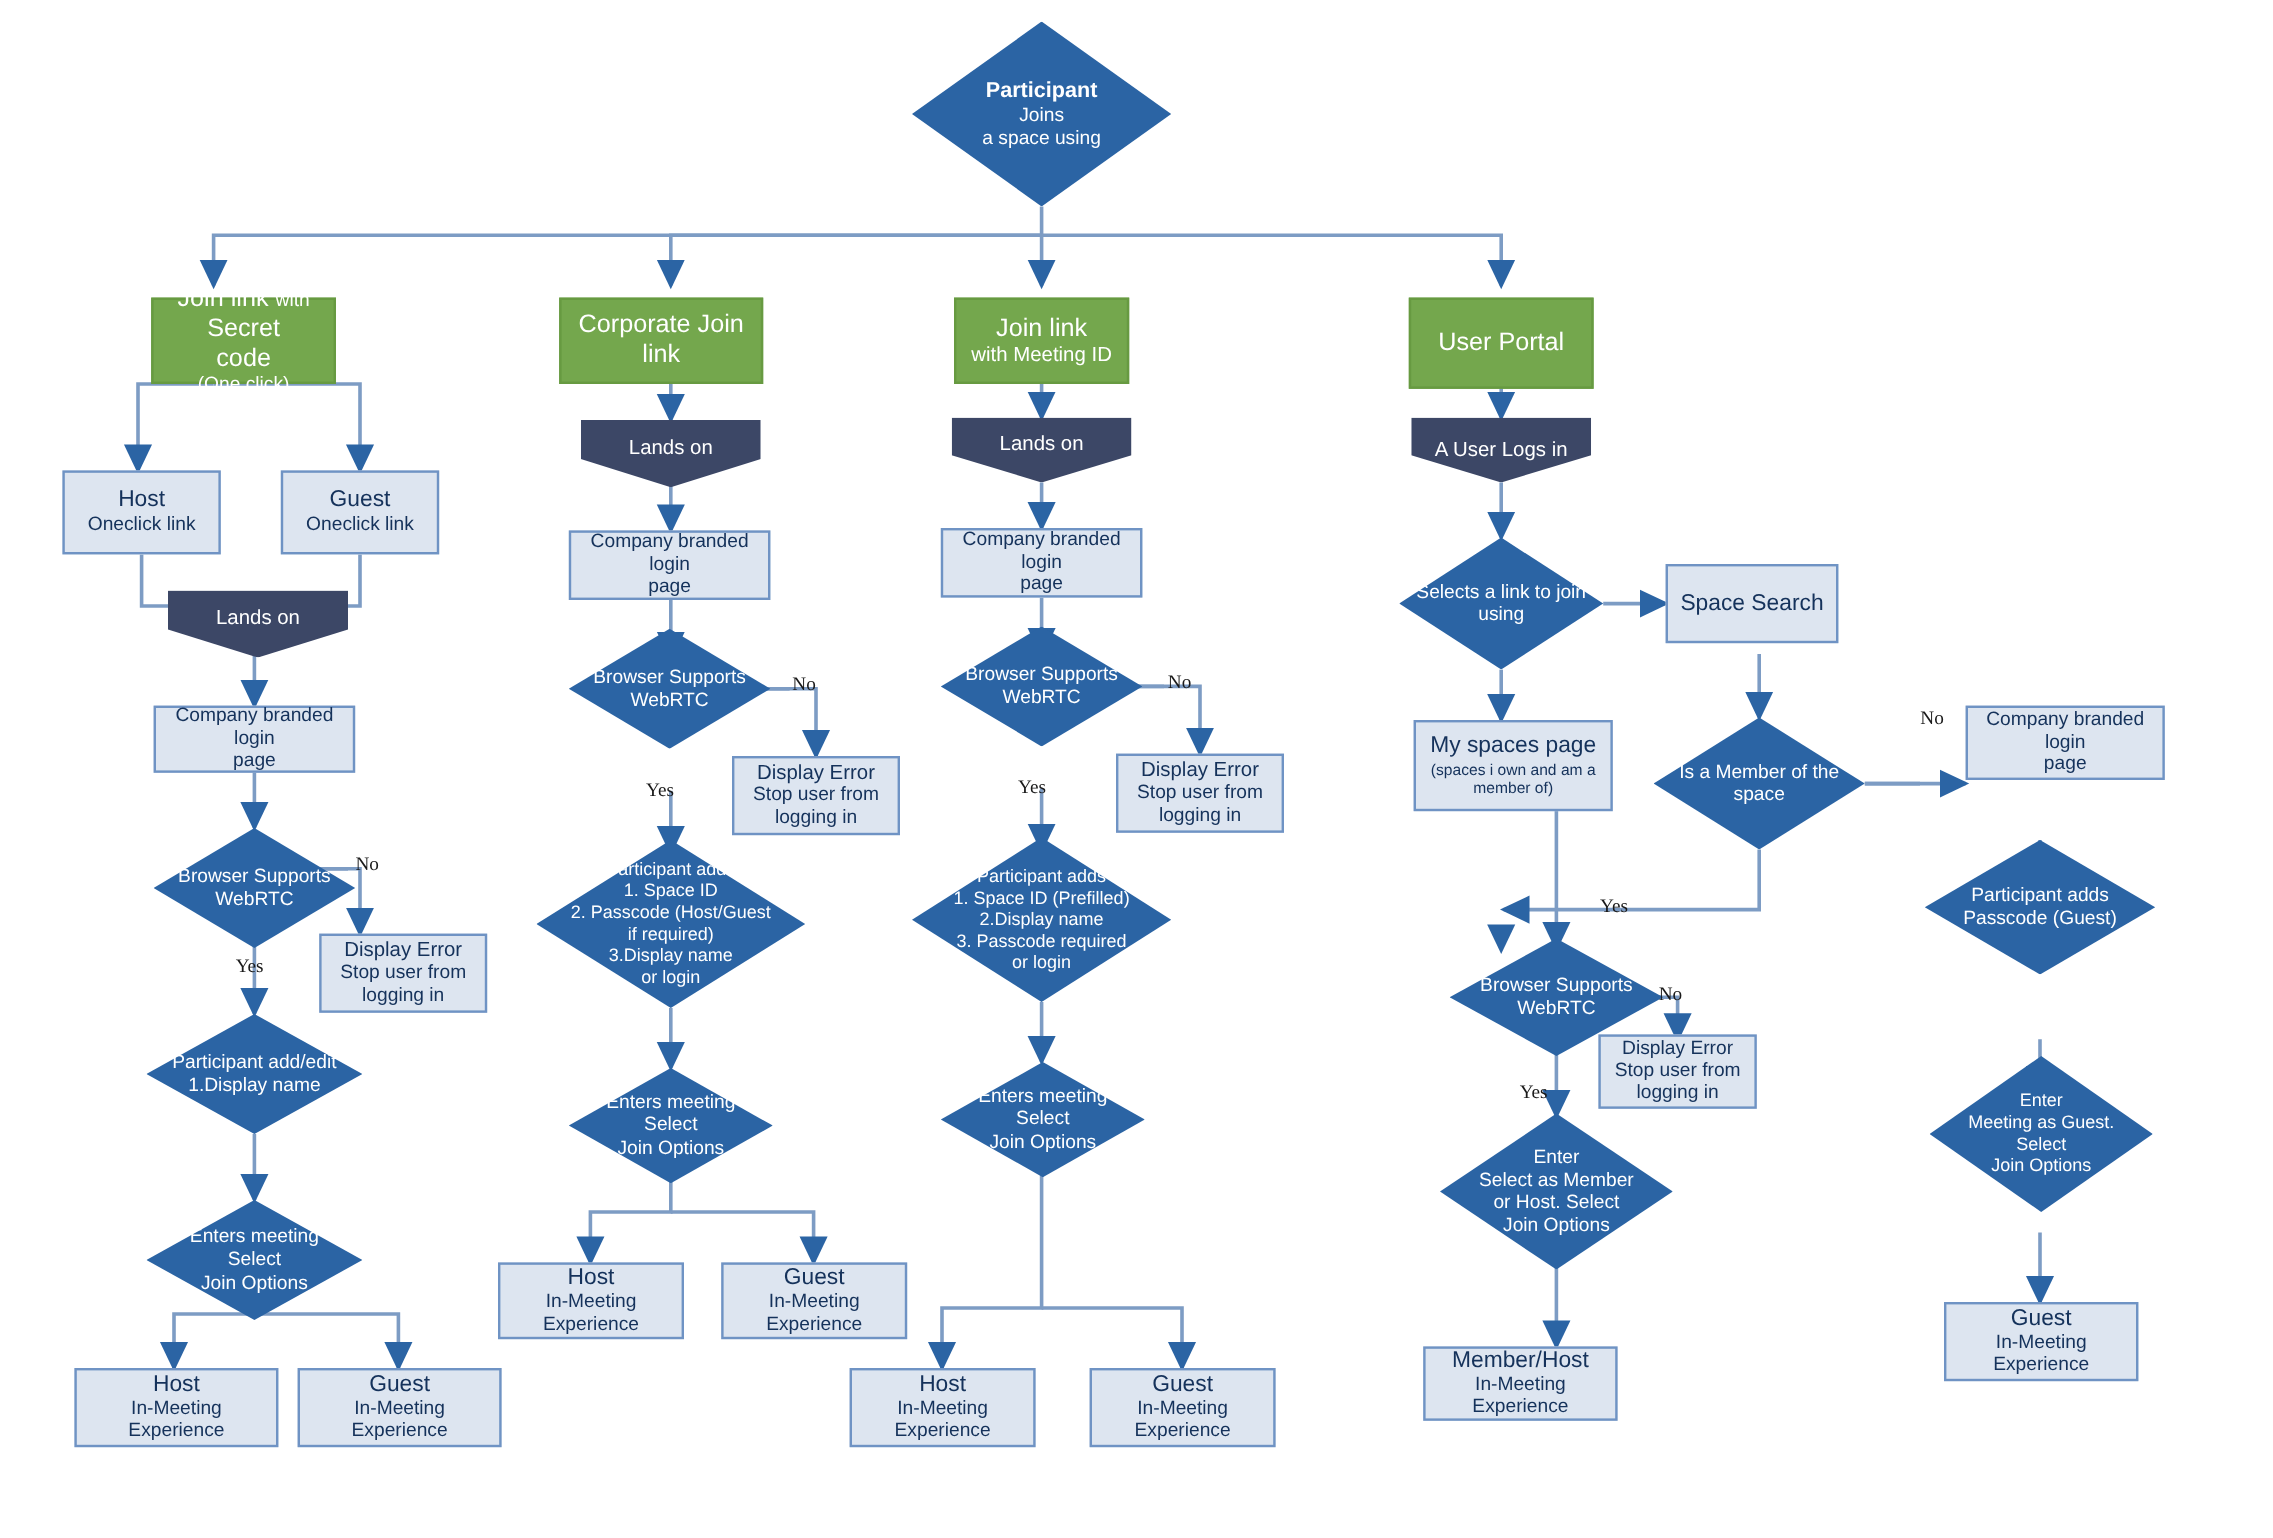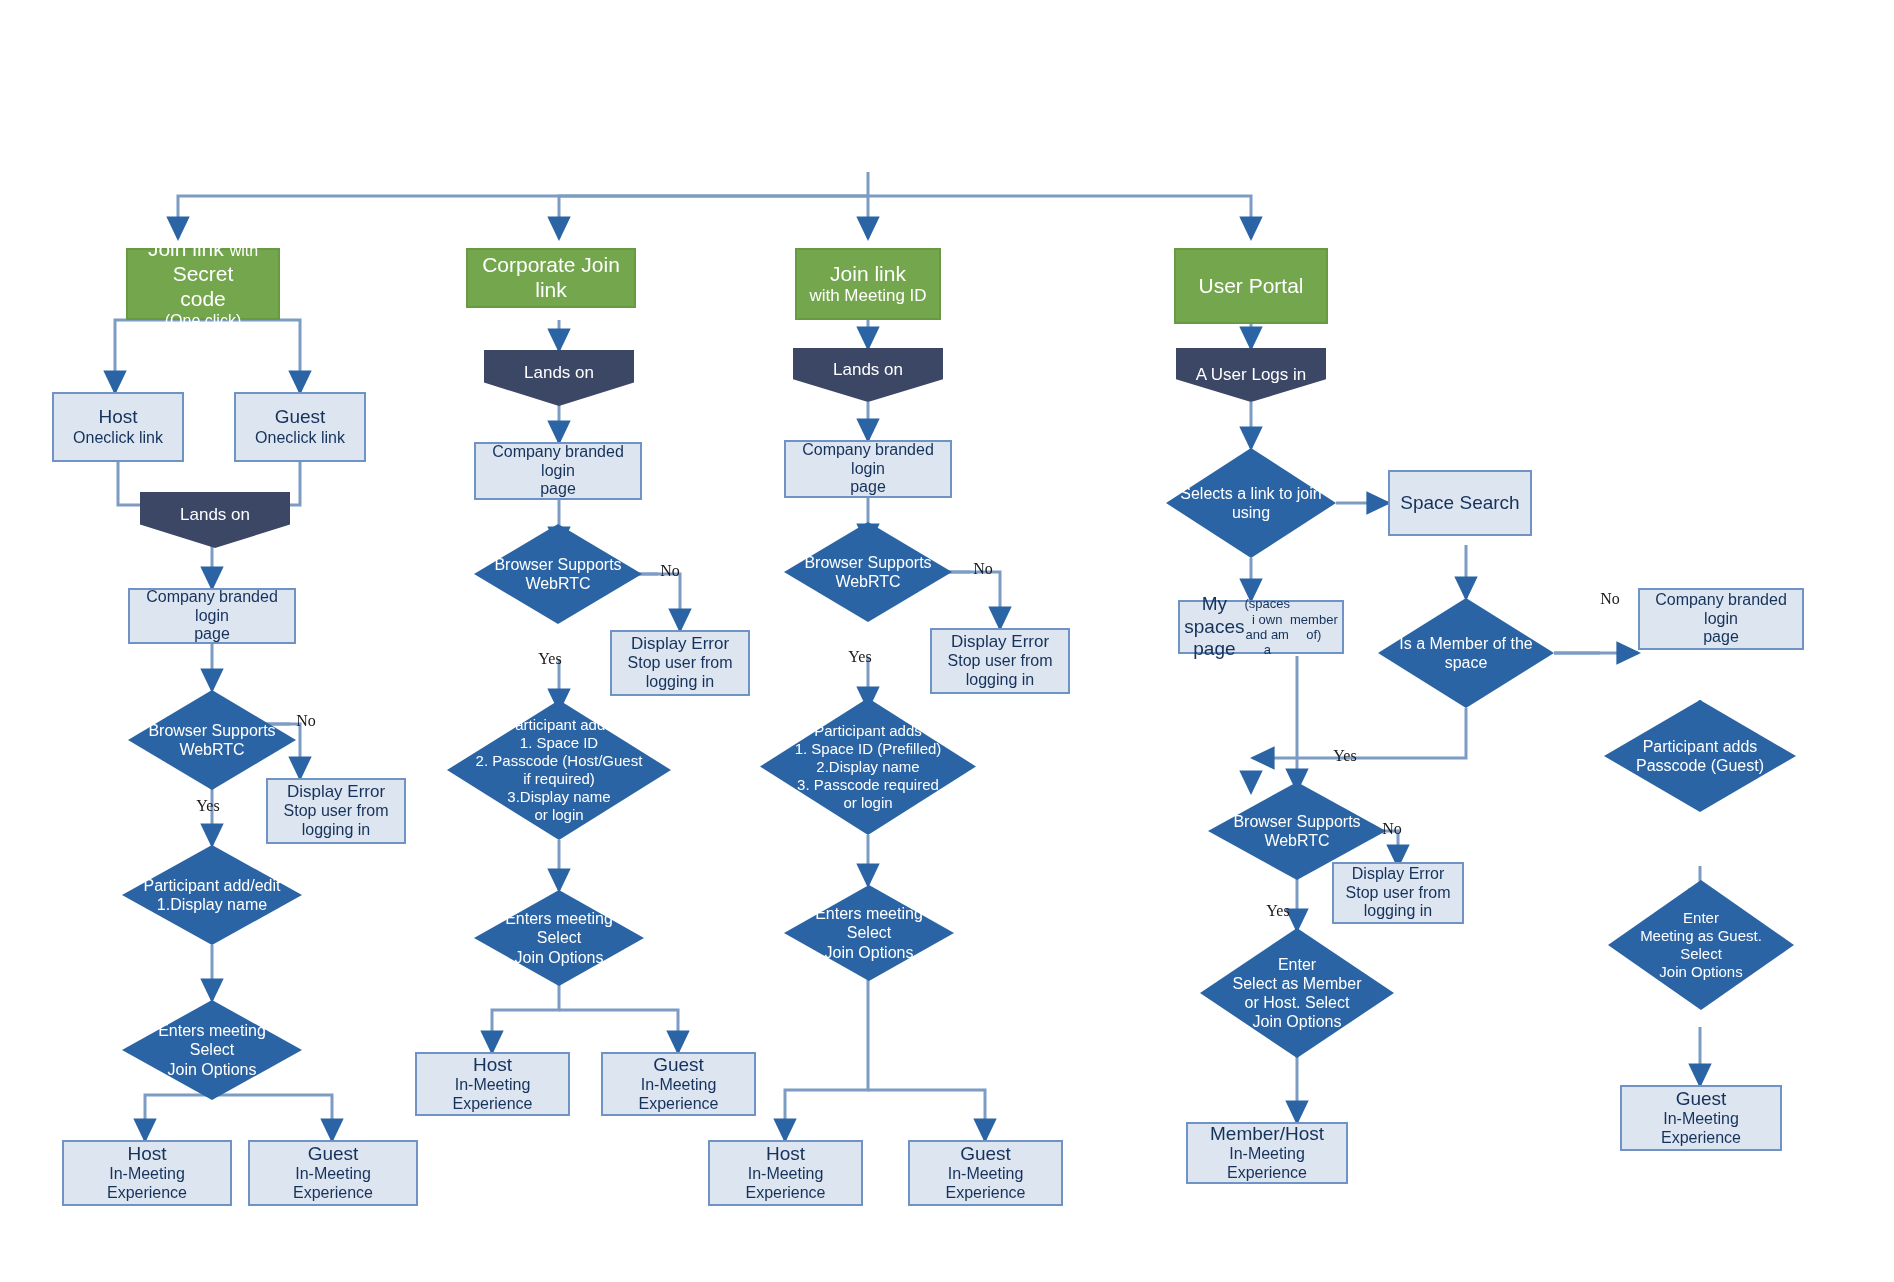--- a/index.html
+++ b/index.html
@@ -105,32 +105,40 @@
 
     <g stroke="#7d9cc4" stroke-width="3" fill="none">
       <path d="M265,724 L290,724"></path>
       <path d="M633,574 L658,574"></path>
       <path d="M944,572 L970,572"></path>
       <path d="M1365,831 L1385,831"></path>
       <path d="M1554,653 L1600,653"></path>
     </g>
   </svg>
 
+  <div class="node diamond" style="left:760px;top:18px;width:216px;height:154px;">
+    <div class="dm-shape"></div>
+    <div class="dm-txt">
+      <div class="big">Participant</div>
+      <div>Joins</div>
+      <div>a space using</div>
+    </div>
+  </div>
 
   <div class="node green" style="left:126px;top:248px;width:154px;height:72px;flex-direction:column;">
     <div>
       <span class="lg">Join link</span>
       <span class="sm">with</span>
       <span class="lg">Secret</span>
     </div>
     <div class="lg">code</div>
     <div class="sm">(One click)</div>
   </div>
 
-  <div class="node green" style="left:466px;top:248px;width:170px;height:60px;">
+  <div class="node green" style="left:466px;top:248px;width:170px;height:72px;">
     <div>Corporate Join link</div>
   </div>
 
   <div class="node green" style="left:795px;top:248px;width:146px;height:72px;flex-direction:column;">
     <div class="lg">Join link</div>
     <div class="md">with Meeting ID</div>
   </div>
 
   <div class="node green" style="left:1174px;top:248px;width:154px;height:76px;">
     <div>User Portal</div>
@@ -292,21 +300,21 @@
   <div class="node diamond" style="left:1166px;top:448px;width:170px;height:110px;">
     <div class="dm-shape"></div>
     <div class="dm-txt" style="width:88%;">
       <div>Selects a link to join</div>
       <div>using</div>
     </div>
   </div>
   <div class="node box" style="left:1388px;top:470px;width:144px;height:66px;">
     <div class="big">Space Search</div>
   </div>
-  <div class="node box" style="left:1178px;top:600px;width:166px;height:54px;flex-direction:row;">
+  <div class="node box" style="left:1178px;top:600px;width:166px;height:76px;flex-direction:column;">
     <div class="big">My spaces page</div>
     <div style="font-size:13px;">(spaces i own and am a</div>
     <div style="font-size:13px;">member of)</div>
   </div>
   <div class="node diamond" style="left:1378px;top:598px;width:176px;height:110px;">
     <div class="dm-shape"></div>
     <div class="dm-txt" style="width:88%;">
       <div>Is a Member of the</div>
       <div>space</div>
     </div>

